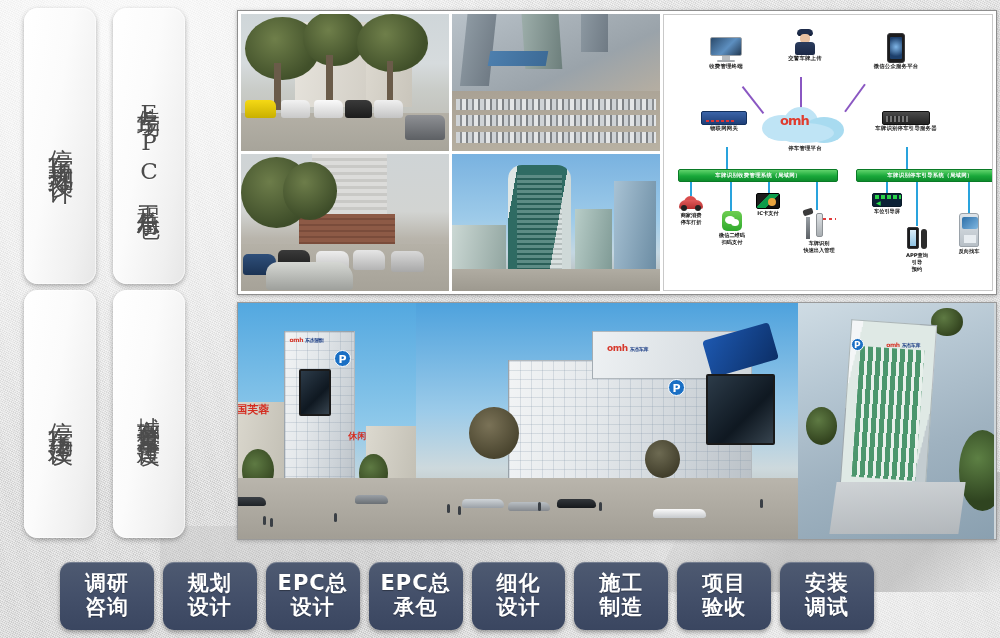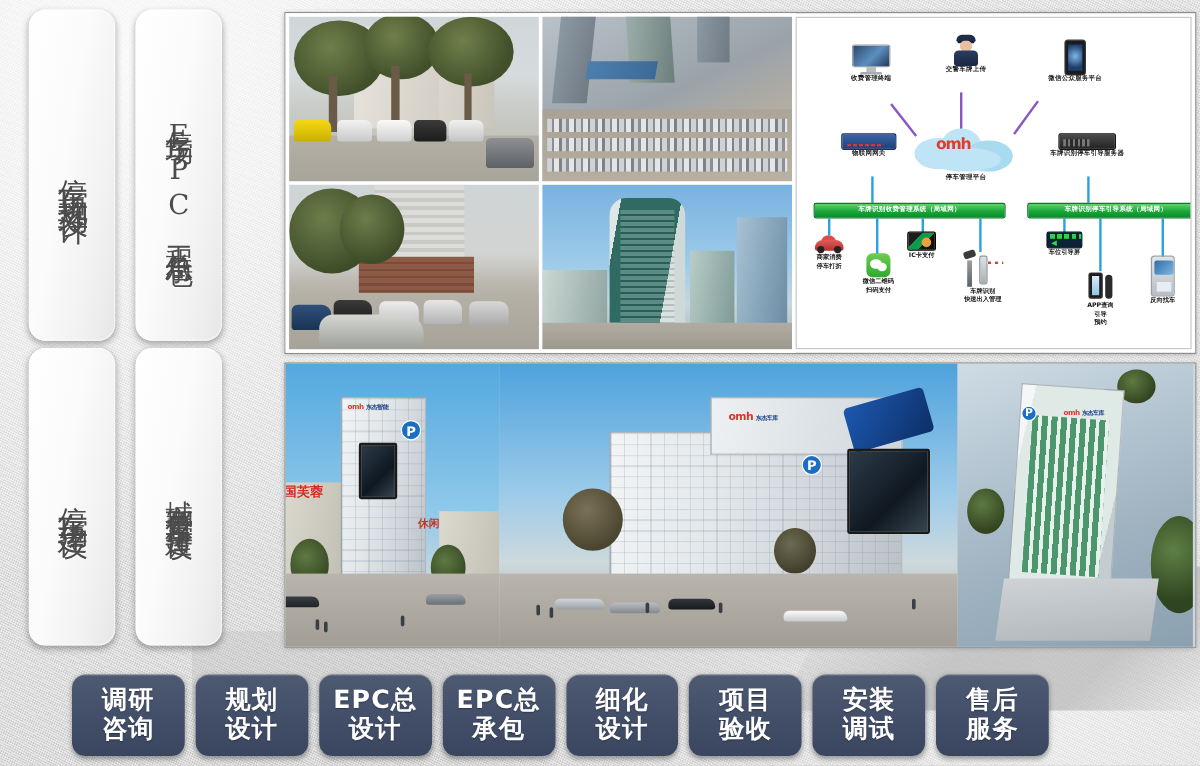--- a/index.html
+++ b/index.html
@@ -600,26 +600,26 @@
     </div>
     <div class="pill">
       <span>EPC总</span>
       <span>承包</span>
     </div>
     <div class="pill">
       <span>细化</span>
       <span>设计</span>
     </div>
     <div class="pill">
+      <span>施工</span>
+      <span>制造</span>
+    </div>
+    <div class="pill">
       <span>项目</span>
       <span>验收</span>
     </div>
     <div class="pill">
       <span>安装</span>
       <span>调试</span>
     </div>
-    <div class="pill">
-      <span>售后</span>
-      <span>服务</span>
-    </div>
   </div>
 
 </div>
 
 </body></html>

